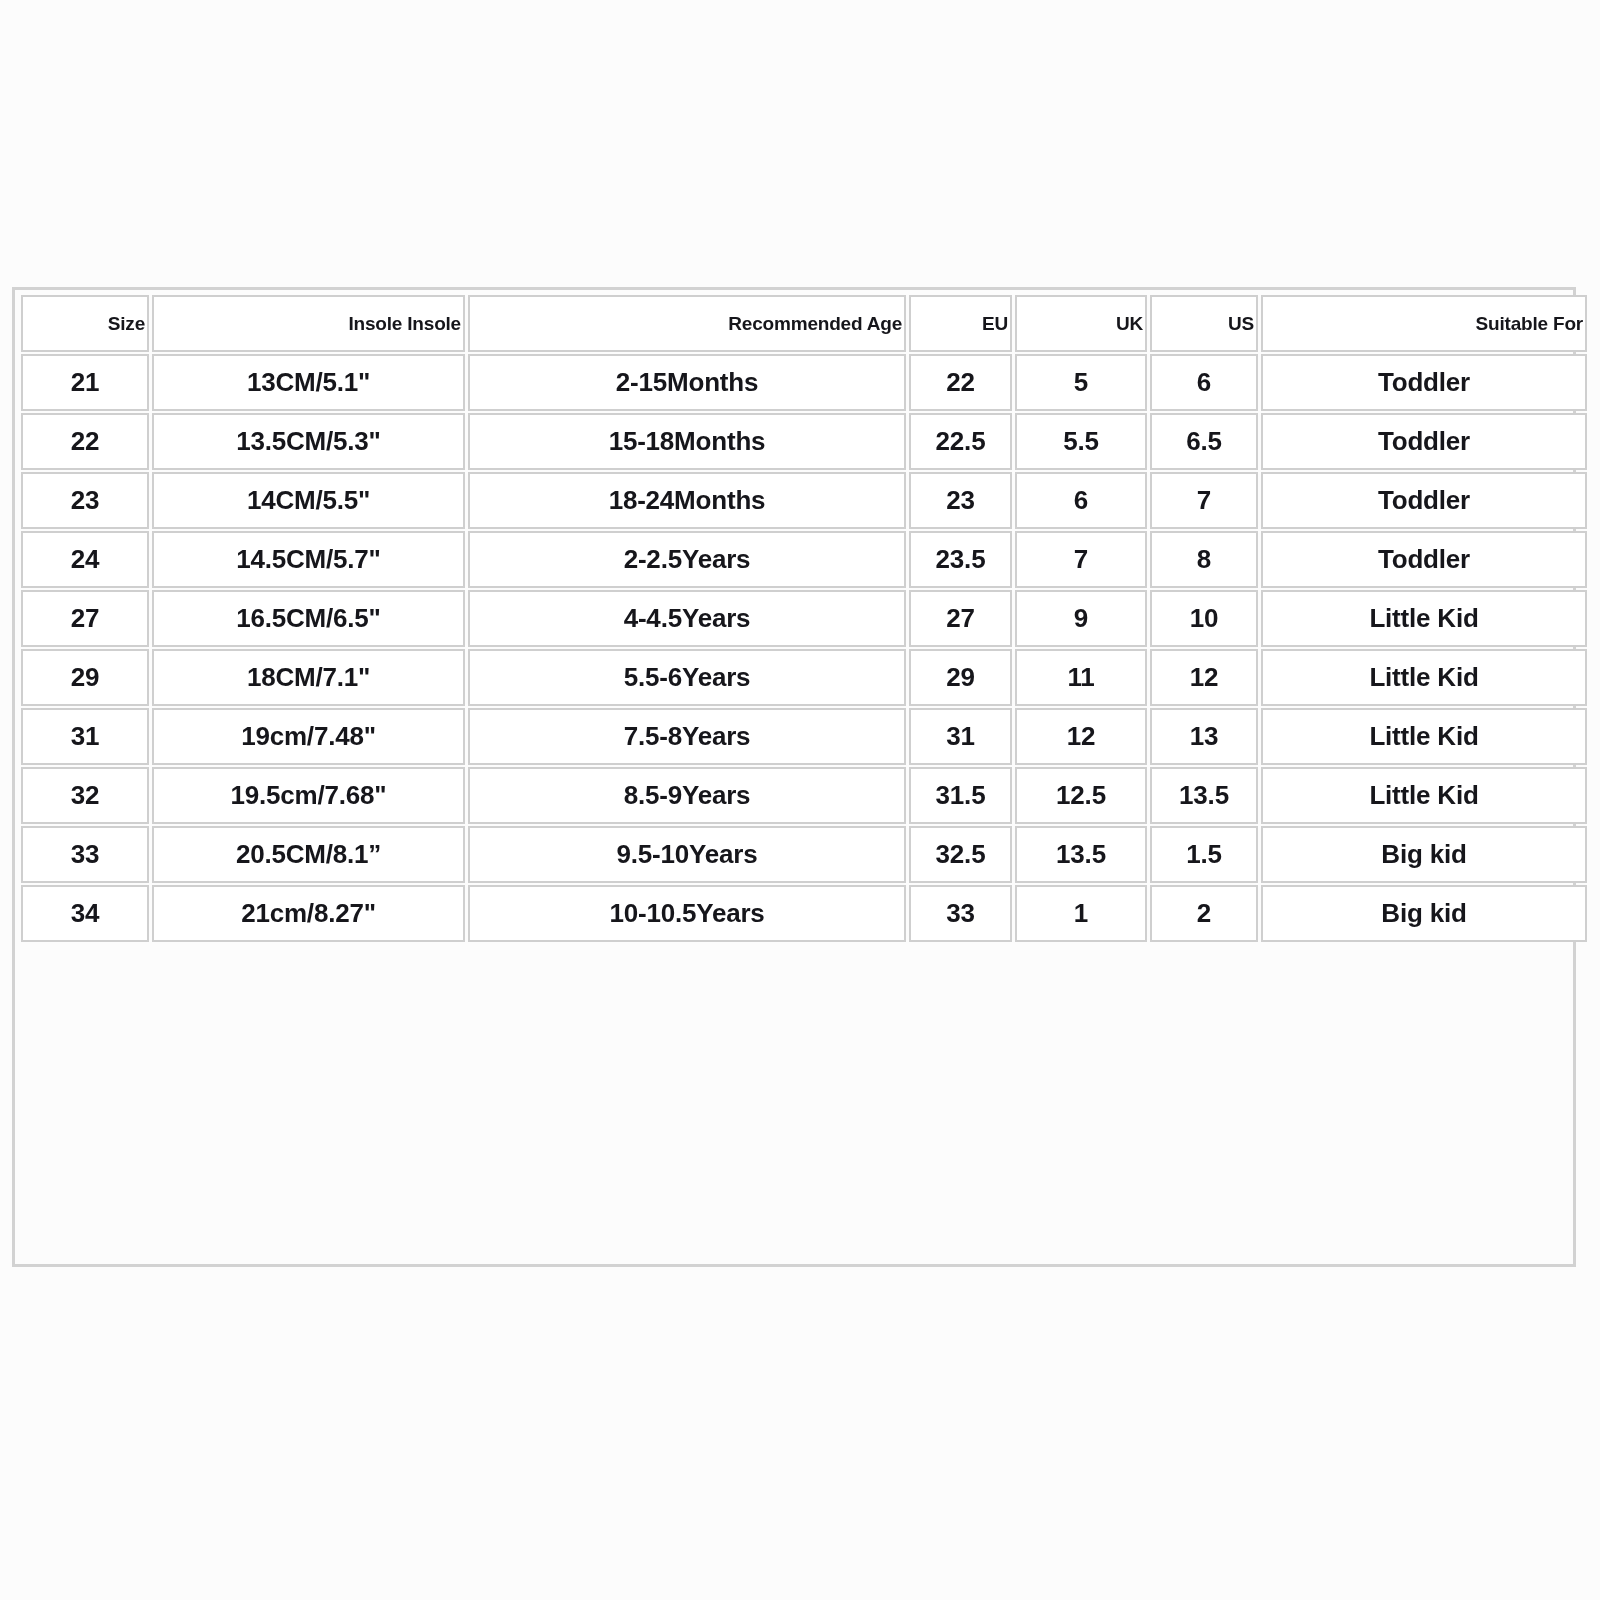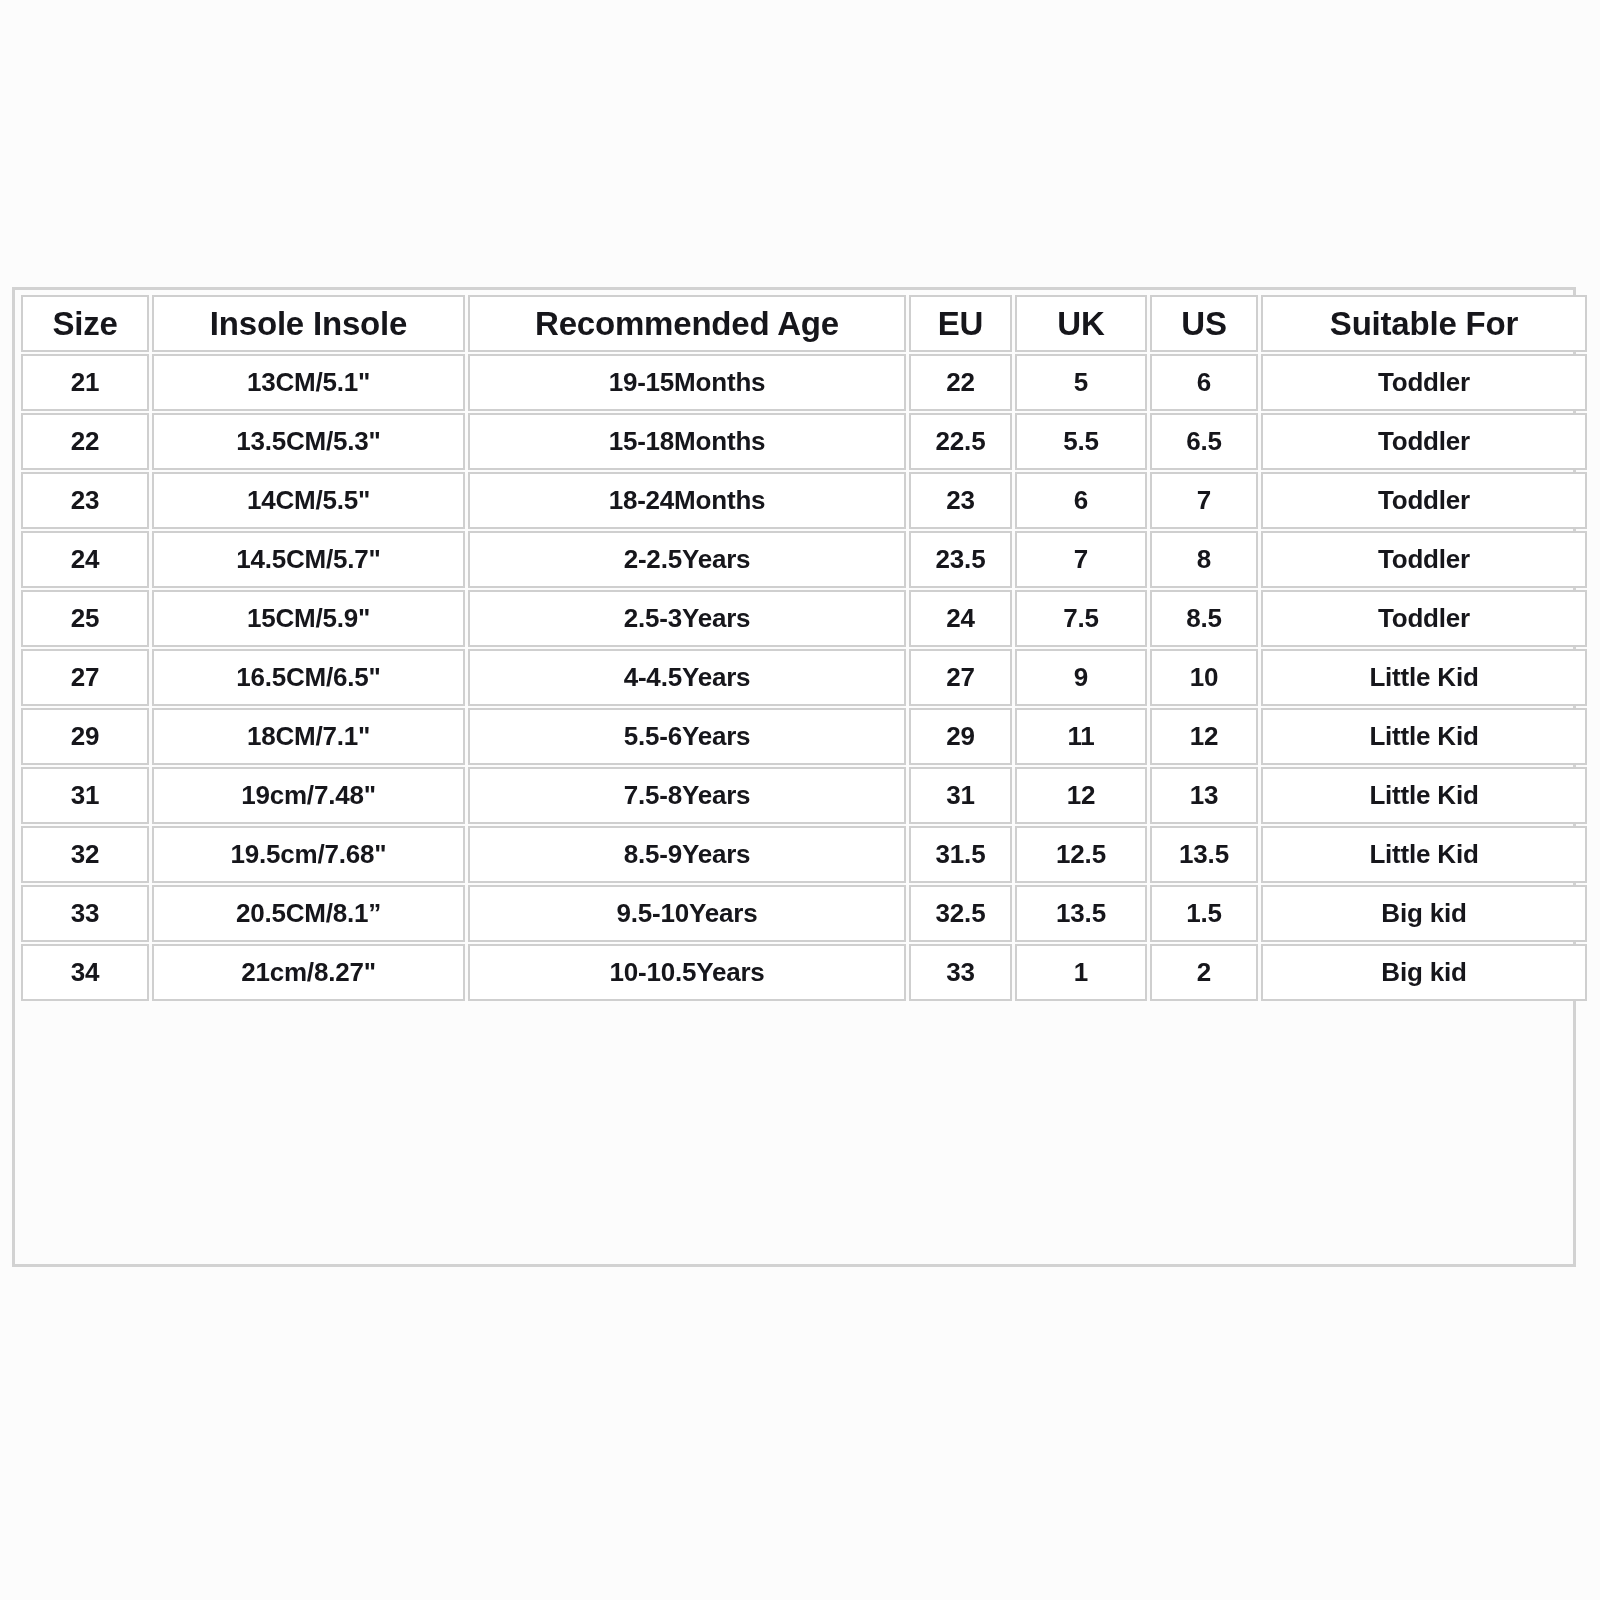--- a/index.html
+++ b/index.html
@@ -52,21 +52,22 @@
     font-weight: bold;
     font-family: "Liberation Sans", sans-serif;
     letter-spacing: -0.2px;
     box-sizing: border-box;
     padding: 0 2px;
     overflow: hidden;
     white-space: nowrap;
   }
 
   table.size-chart th {
-    font-size: 33px;
+    font-size: 19px;
+    text-align: right;
   }
 
   table.size-chart td {
     font-size: 26px;
   }
 
   
   col.c-size   { width: 128px; }
   col.c-insole { width: 313px; }
   col.c-age    { width: 438px; }
@@ -99,21 +100,21 @@
             <th>EU</th>
             <th>UK</th>
             <th>US</th>
             <th>Suitable For</th>
           </tr>
       </thead>
       <tbody id="body-rows">
           <tr>
             <td>21</td>
             <td>13CM/5.1"</td>
-            <td>19-15Months</td>
+            <td>2-15Months</td>
             <td>22</td>
             <td>5</td>
             <td>6</td>
             <td>Toddler</td>
           </tr>
           <tr>
             <td>22</td>
             <td>13.5CM/5.3"</td>
             <td>15-18Months</td>
             <td>22.5</td>
@@ -130,29 +131,20 @@
             <td>7</td>
             <td>Toddler</td>
           </tr>
           <tr>
             <td>24</td>
             <td>14.5CM/5.7"</td>
             <td>2-2.5Years</td>
             <td>23.5</td>
             <td>7</td>
             <td>8</td>
-            <td>Toddler</td>
-          </tr>
-          <tr>
-            <td>25</td>
-            <td>15CM/5.9"</td>
-            <td>2.5-3Years</td>
-            <td>24</td>
-            <td>7.5</td>
-            <td>8.5</td>
             <td>Toddler</td>
           </tr>
           <tr>
             <td>27</td>
             <td>16.5CM/6.5"</td>
             <td>4-4.5Years</td>
             <td>27</td>
             <td>9</td>
             <td>10</td>
             <td>Little Kid</td>

